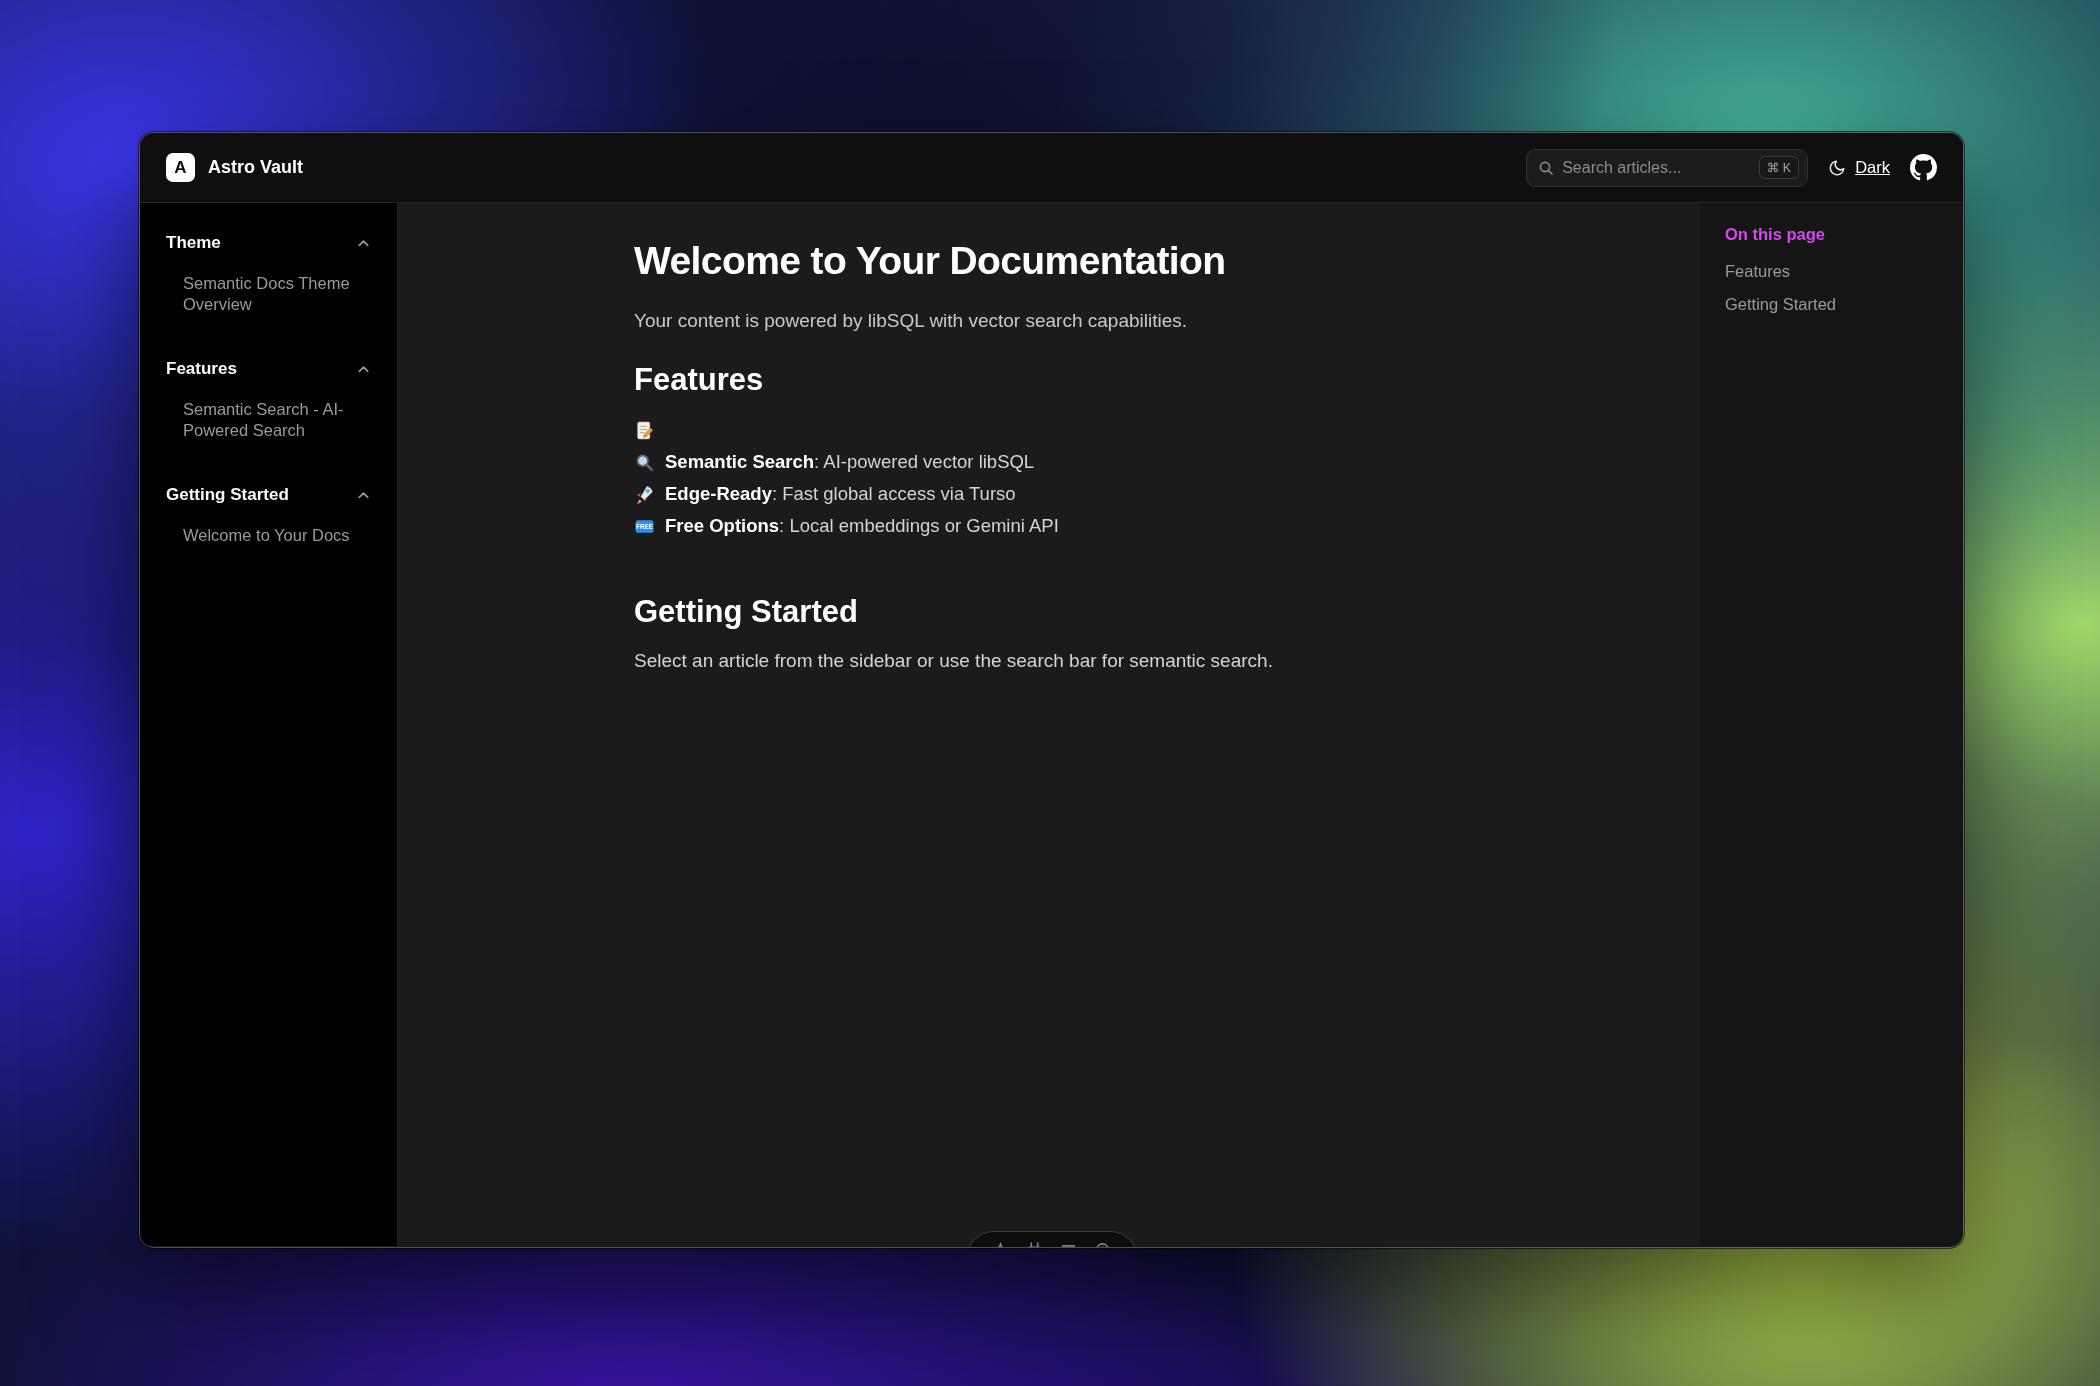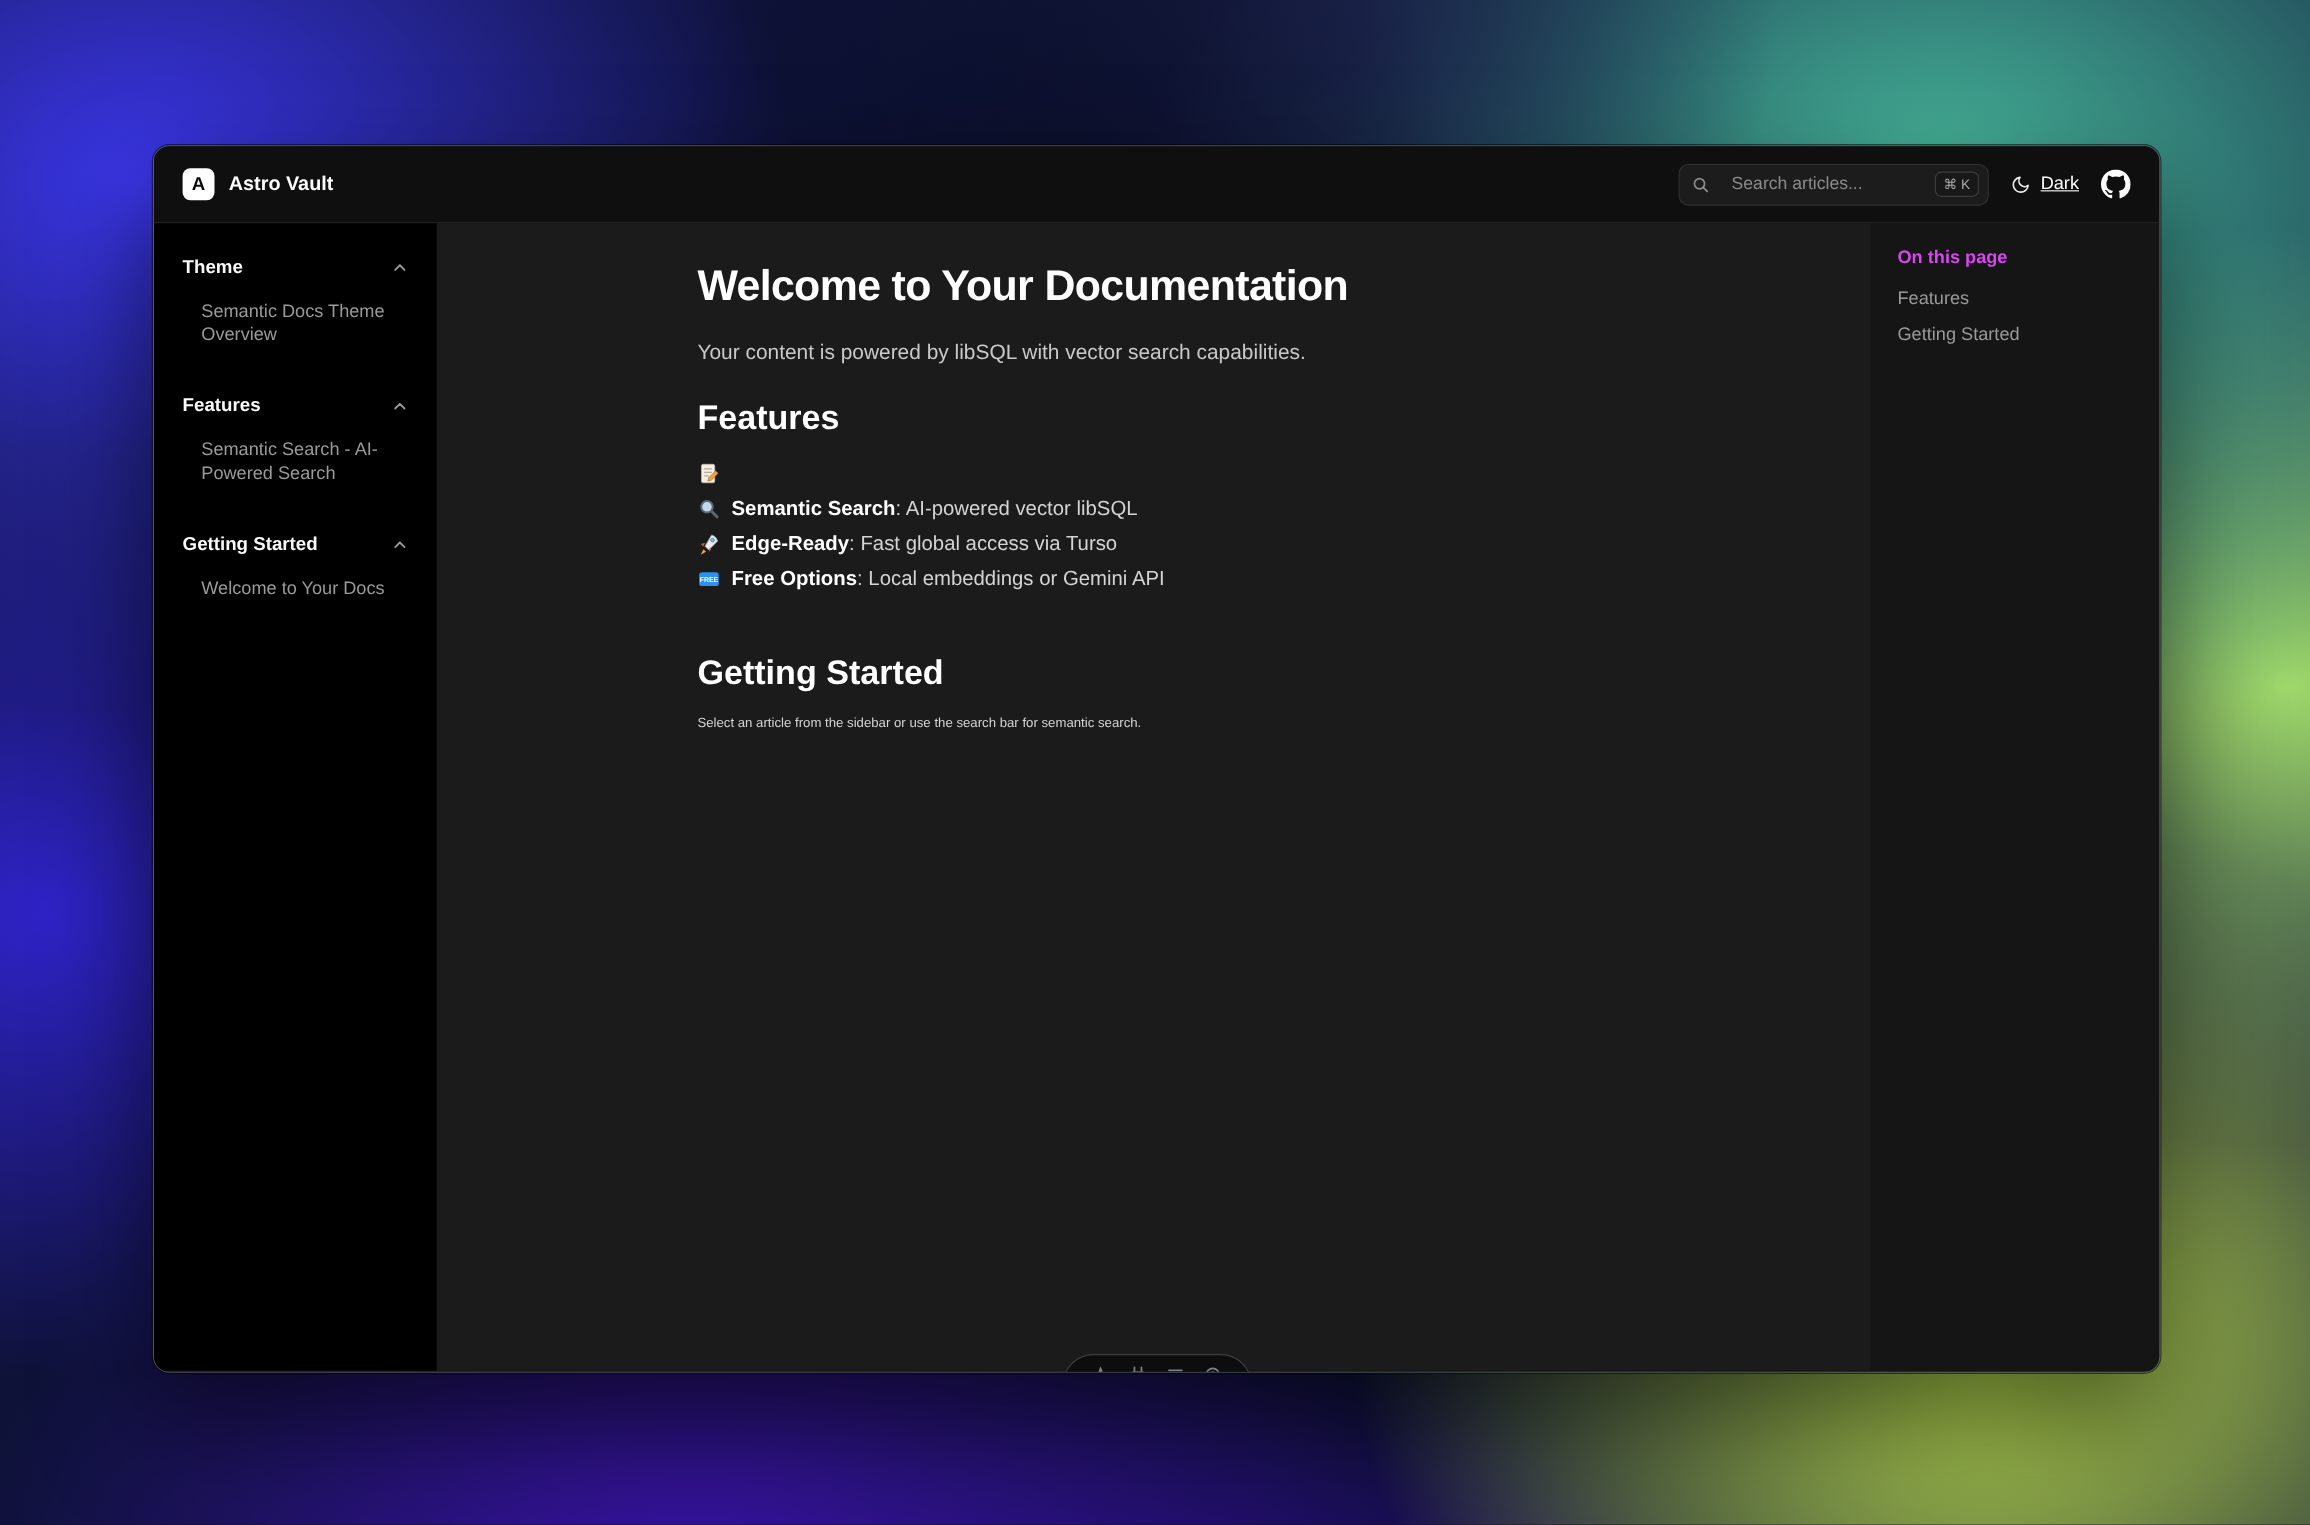--- a/index.html
+++ b/index.html
@@ -32,21 +32,21 @@
   }
   .logo {
     width: 29px; height: 29px; border-radius: 7px; background: #fff;
     display: flex; align-items: center; justify-content: center;
     color: #0a0a0a; font-weight: bold; font-size: 17px; flex: 0 0 auto;
   }
   .brand { color: #fff; font-size: 18px; font-weight: bold; margin-left: 13px; }
   .header-right { margin-left: auto; display: flex; align-items: center; gap: 20px; }
   .searchbox {
     width: 282px; height: 38px; background: #1c1c1c; border: 1px solid #303030;
-    border-radius: 9px; display: flex; align-items: center; padding: 0 8px 0 11px; gap: 20px;
+    border-radius: 9px; display: flex; align-items: center; padding: 0 8px 0 11px; gap: 8px;
     cursor: pointer;
   }
   .searchbox input {
     flex: 1; min-width: 0; background: transparent; border: none; outline: none;
     color: #d8d8d8; font-size: 16px; font-family: "Liberation Sans", sans-serif;
   }
   .searchbox input::placeholder { color: #8b8b8b; }
   .kbd {
     border: 1px solid #3c3c3c; border-radius: 6px; padding: 3px 7px;
     font-size: 12.5px; color: #a8a8a8; white-space: nowrap; background: #181818;
@@ -80,21 +80,21 @@
     color: #ffffff; font-size: 39px; font-weight: bold; letter-spacing: -0.6px; margin: 0 0 27px;
   }
   .intro { color: #c9c9c9; font-size: 19px; margin: 0 0 30px; }
   .article h2 { color: #ffffff; font-size: 31px; font-weight: bold; margin: 24px 0 16px; }
   .features { list-style: none; margin: 0 0 8px; }
   .features li { display: flex; align-items: center; gap: 10px; min-height: 32px; }
   .fi { display: inline-flex; width: 21px; height: 21px; flex: 0 0 auto; }
   .ft { color: #d4d4d4; font-size: 18.5px; }
   .ft strong { color: #ffffff; }
   .gs-heading { margin-top: 52px !important; }
-  .gs-text { color: #d4d4d4; font-size: 12px; margin-top: 20px; }
+  .gs-text { color: #d4d4d4; font-size: 19px; margin-top: 20px; }
   
   .toc { width: 263px; flex: 0 0 auto; background: #151515; padding: 22px 25px; }
   .toc-title { color: #d946ef; font-size: 16.5px; font-weight: bold; margin-bottom: 18px; }
   .toc-items { display: flex; flex-direction: column; gap: 14px; }
   .toc-link { color: #9a9a9a; font-size: 16.5px; text-decoration: none; cursor: pointer; }
   
   .devbar {
     position: absolute; top: 1098px; left: 50%; transform: translateX(-50%);
     width: 172px; height: 56px; background: #0d0d0d; border: 1px solid #3d3d3d;
     border-radius: 28px; display: flex; align-items: flex-start; justify-content: center;

